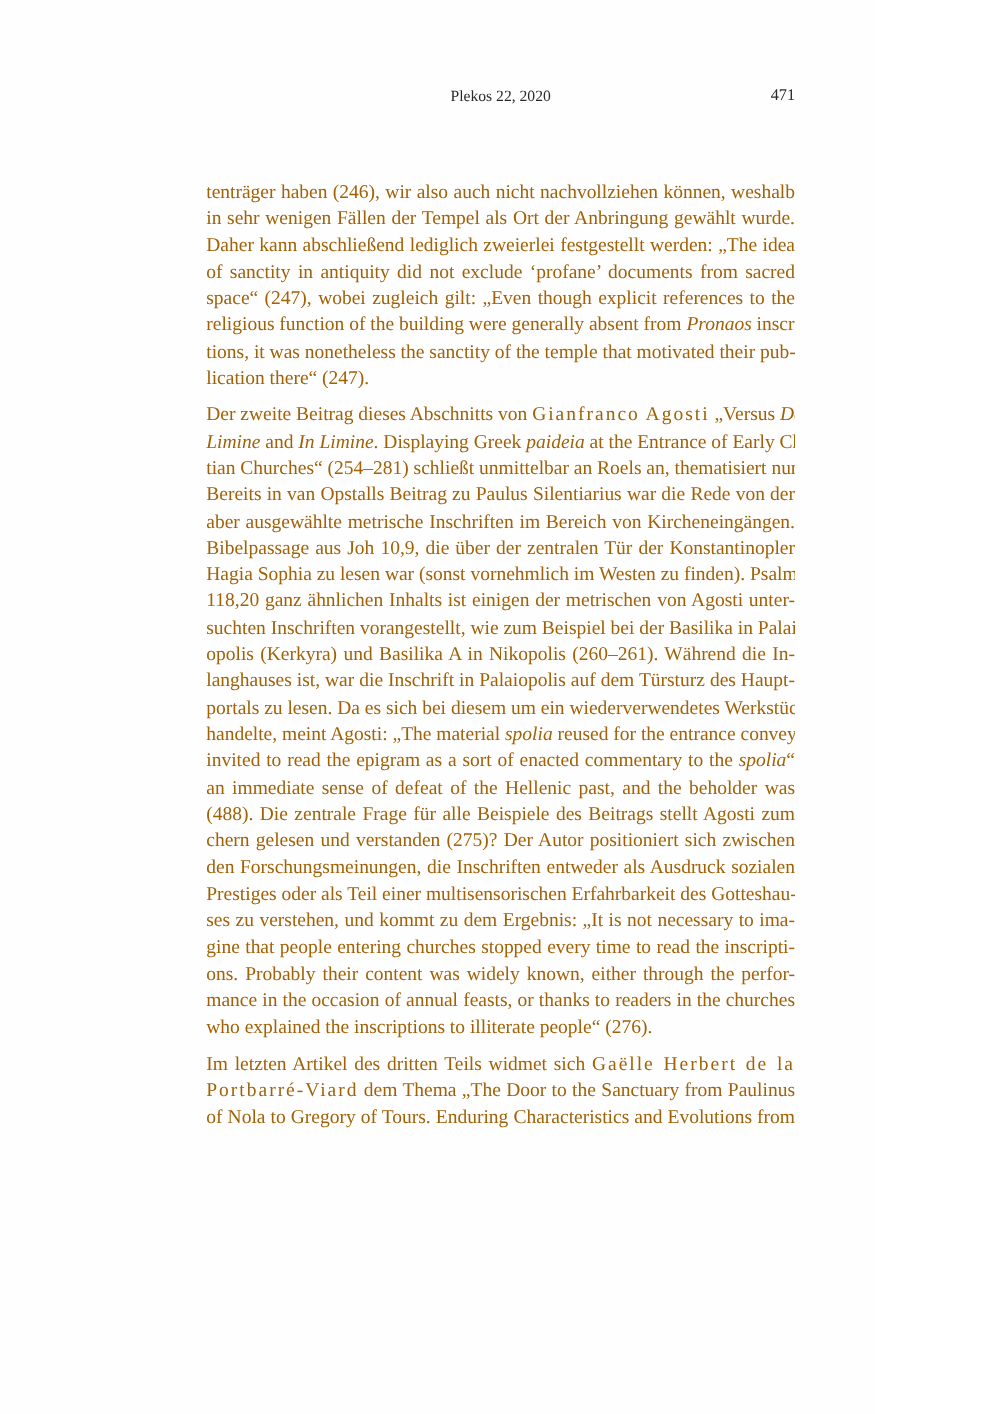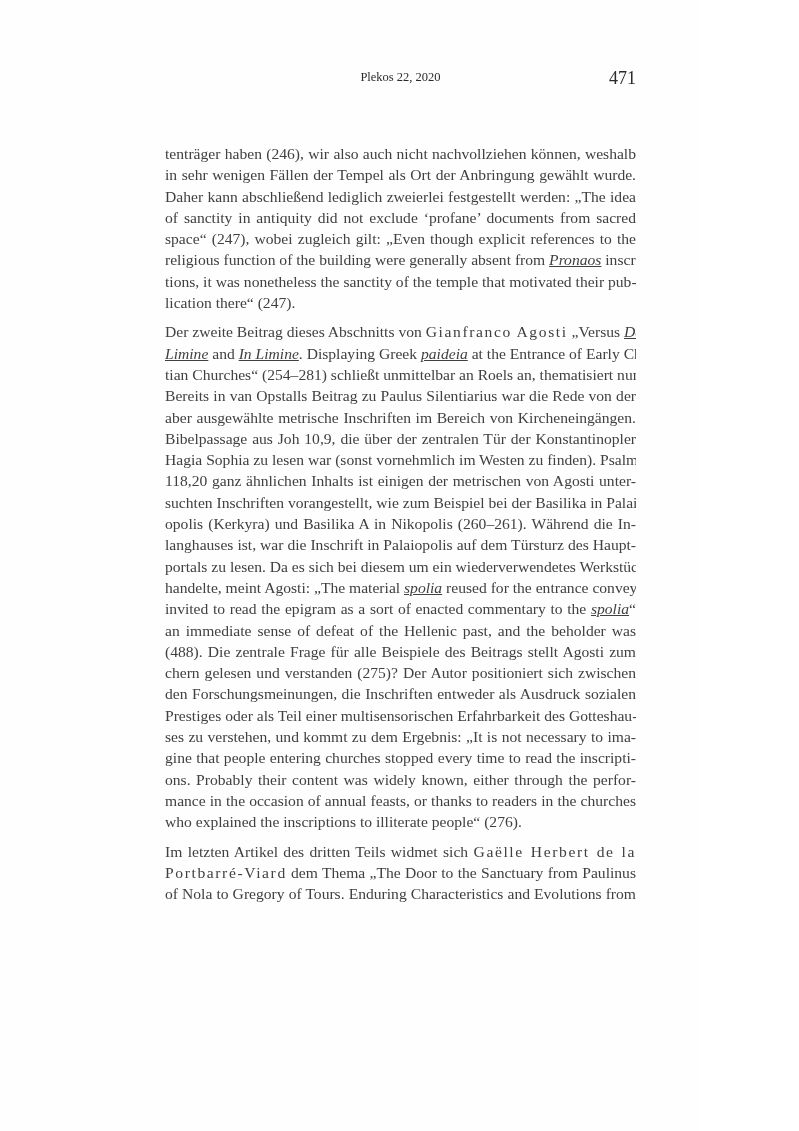--- a/index.html
+++ b/index.html
@@ -1,29 +1,29 @@
 <!DOCTYPE html>
 <html><head>
 <meta charset="utf-8">
 <style>
   html, body { margin:0; padding:0; background:#ffffff; }
   body { width:799px; height:1131px; position:relative; overflow:hidden; }
   .page { position:absolute; left:0; top:0; width:700px; height:1131px; background:#fefefe; }
   .header { position:absolute; top:68px; left:165px; width:471px; height:20px;
     font-family:"Liberation Serif", "DejaVu Serif", serif; font-size:12.5px; color:#2a2a2a; }
   .header .journal { position:absolute; left:0; right:0; text-align:center; top:2px; }
-  .header .pageno { position:absolute; right:0; top:0; font-size:18px; }
+  .header .pageno { position:absolute; right:0; top:0; font-size:13px; }
   .body { position:absolute; left:165px; top:143px; width:471px;
     font-family:"Liberation Serif", "DejaVu Serif", serif; font-size:15.6px; line-height:21.3px;
-    color:#404040; text-align:justify; hyphens:manual; }
+    color:#a16207; text-align:justify; hyphens:manual; }
   .body p { margin:0 0 8px 0; }
   .line { display:block; text-align:justify; text-align-last:justify; white-space:nowrap; overflow:hidden; height:21.3px; }
   .line.last { text-align-last:left; }
   .sc { letter-spacing:1.6px; }
-  i { font-style:italic;text-decoration:underline; }
+  i { font-style:italic; }
 </style>
 </head>
 <body>
 
 <div class="page">
   <div class="header">
     <span class="journal">Plekos 22, 2020</span>
     <span class="pageno">471</span>
   </div>
   <div class="body" id="body">

